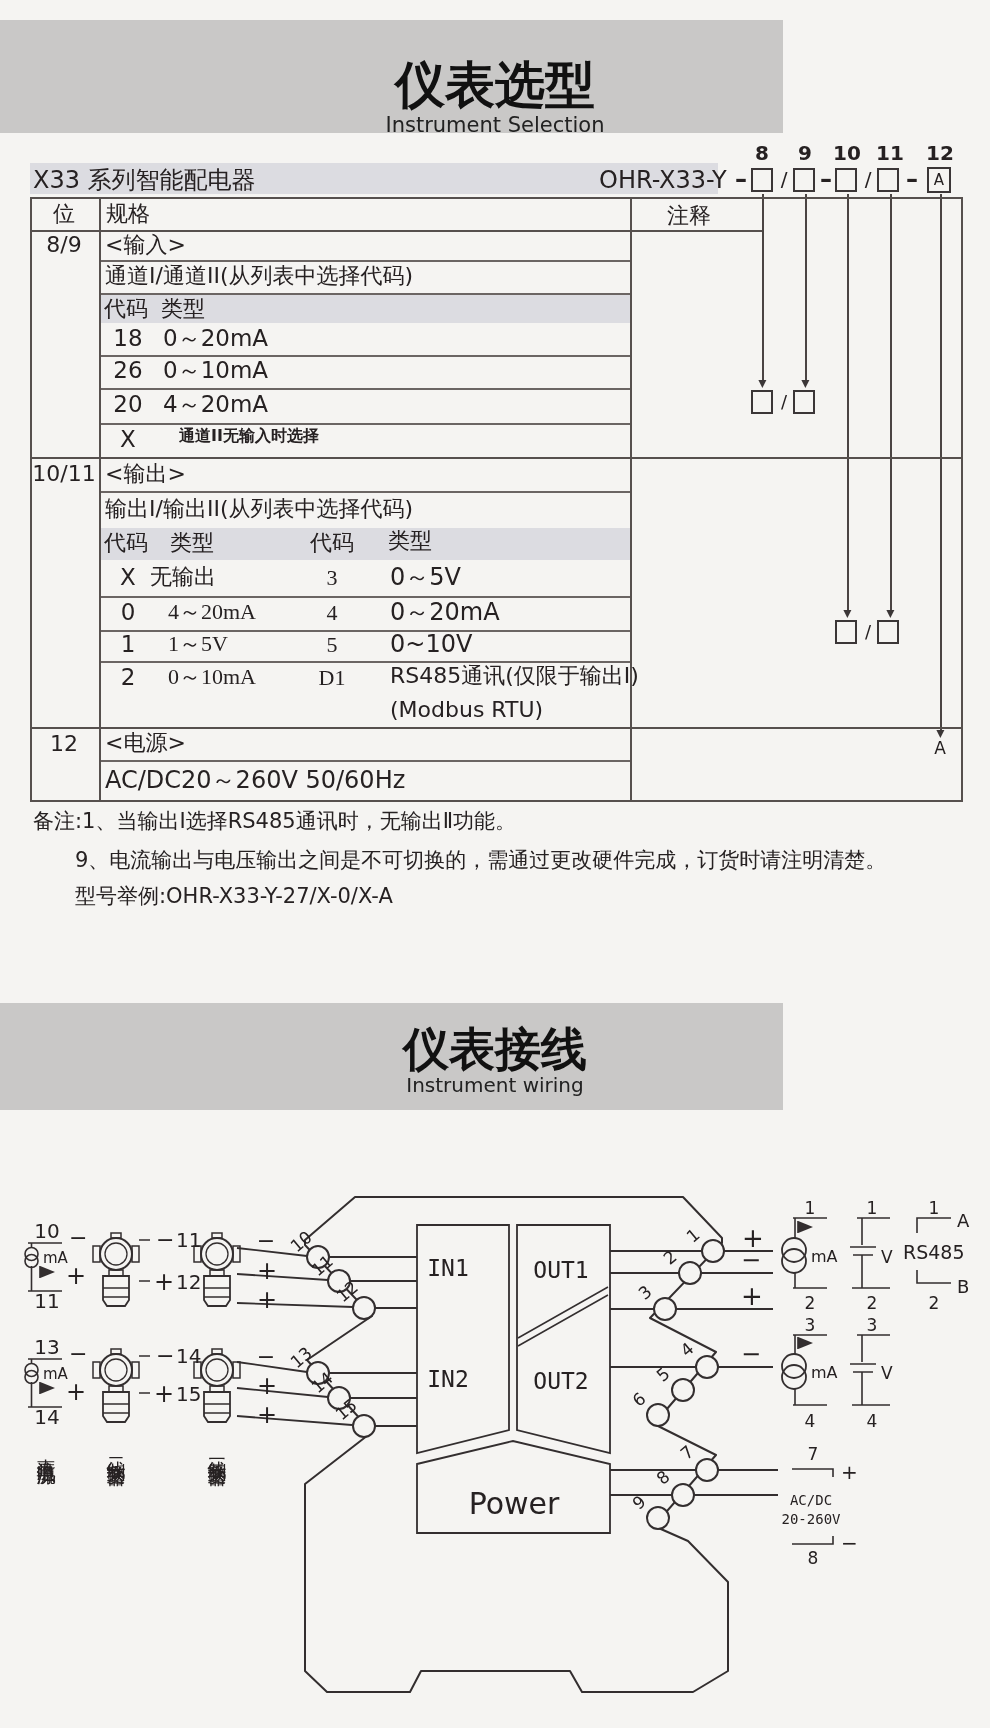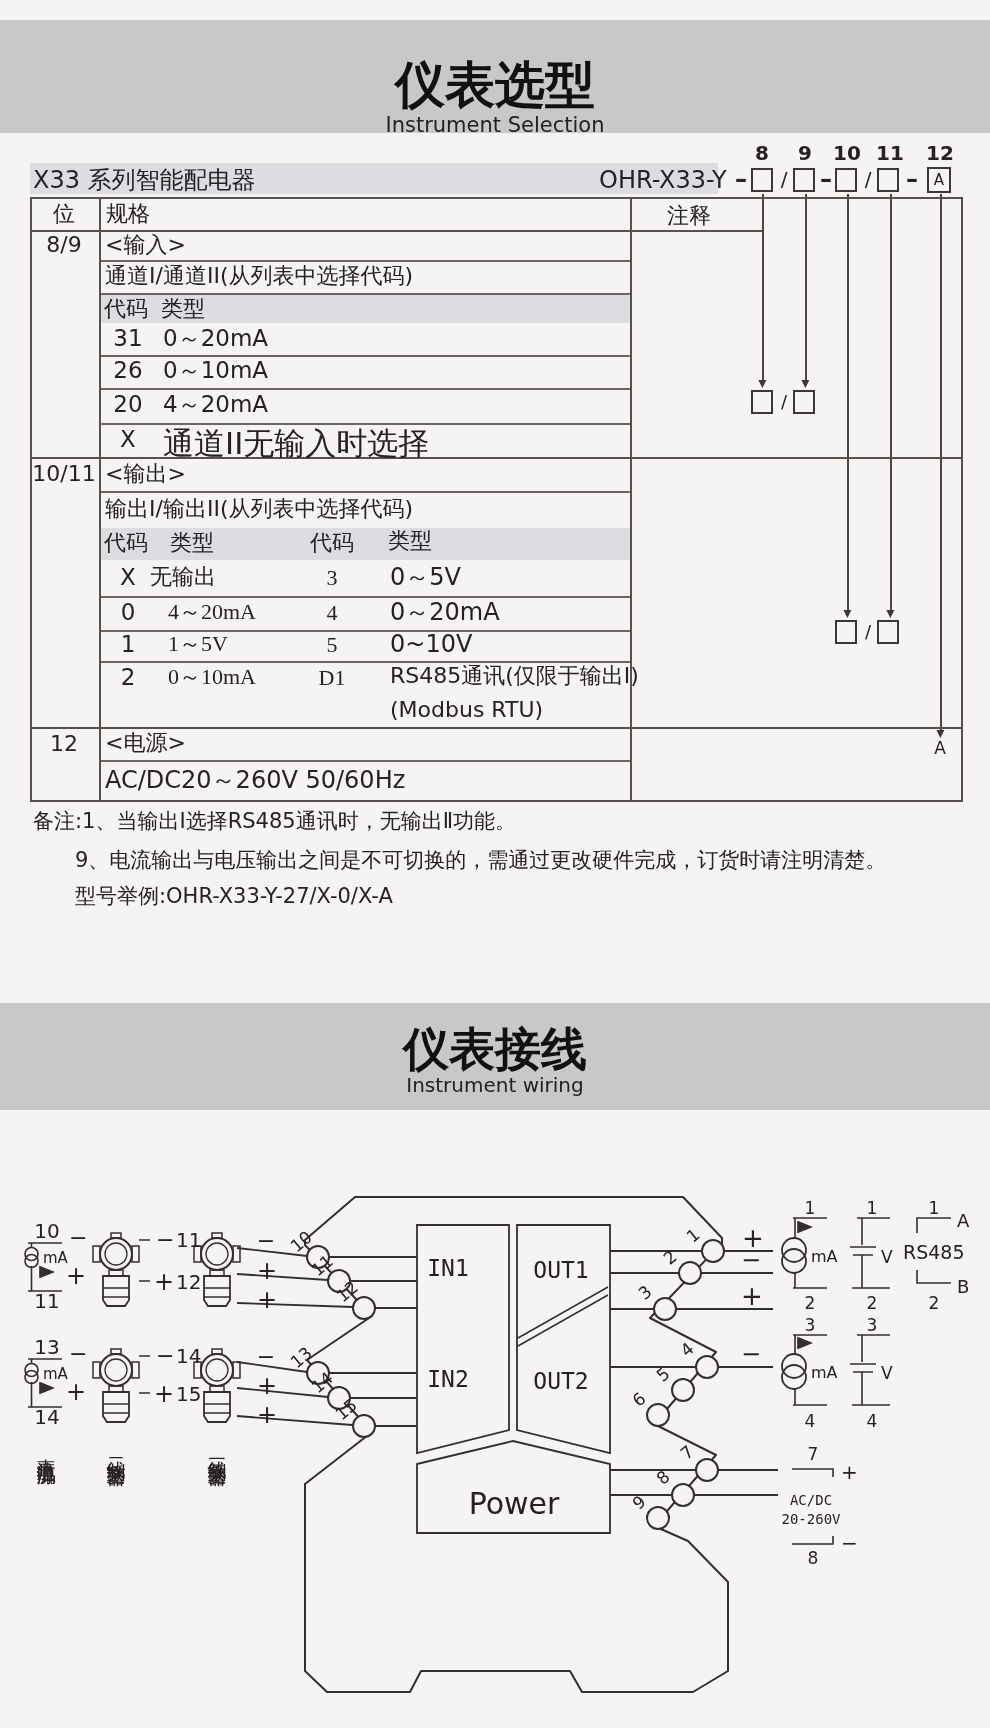--- a/index.html
+++ b/index.html
@@ -1,19 +1,19 @@
 <!DOCTYPE html>
 <html><head>
 <meta charset="utf-8">
 <style>
   html,body{margin:0;padding:0;}
   body{background:#e9e8e6;font-family:"DejaVu Sans","Liberation Sans",sans-serif;}
   .page{position:relative;width:990px;height:1728px;background:#f5f4f2;color:#262122;
         overflow:hidden;margin:0 auto;}
-  .banner{position:absolute;left:0;width:990px;background:#c9c8c7;text-align:center;}
+  .banner{position:absolute;left:0;width:783px;background:#c9c8c7;text-align:center;}
   .banner .bt{font-weight:bold;color:#111;}
   .banner .bs{color:#222;}
   .t{position:absolute;white-space:nowrap;line-height:1;}
   .tc{transform:translateX(-50%);text-align:center;}
   .hl{position:absolute;height:2px;background:#56504e;}
   .vl{position:absolute;width:2px;background:#56504e;}
   .thin{background:#6b6563;}
   .gray{position:absolute;background:#dcdce1;}
   .mbox{position:absolute;width:22px;height:24px;border:2px solid #3b3637;box-sizing:border-box;}
   .aline{position:absolute;width:1.5px;background:#4a4443;}
@@ -101,28 +101,28 @@
 
   <div class="t tc" style="left:64px;top:203px;font-size:22px;">位</div>
   <div class="t" style="left:106px;top:203px;font-size:22px;">规格</div>
   <div class="t tc" style="left:689px;top:205px;font-size:22px;">注释</div>
 
   <div class="t tc" style="left:64px;top:234px;font-size:22px;">8/9</div>
   <div class="t" style="left:105px;top:234px;font-size:22px;">&lt;输入&gt;</div>
   <div class="t" style="left:105px;top:265px;font-size:22px;">通道I/通道II(从列表中选择代码)</div>
   <div class="t" style="left:104px;top:298px;font-size:22px;">代码</div>
   <div class="t" style="left:161px;top:298px;font-size:22px;">类型</div>
-  <div class="t tc" style="left:128px;top:327px;font-size:23px;">31</div>
+  <div class="t tc" style="left:128px;top:327px;font-size:23px;">18</div>
   <div class="t" style="left:163px;top:327px;font-size:23px;">0～20mA</div>
   <div class="t tc" style="left:128px;top:359px;font-size:23px;">26</div>
   <div class="t" style="left:163px;top:359px;font-size:23px;">0～10mA</div>
   <div class="t tc" style="left:128px;top:393px;font-size:23px;">20</div>
   <div class="t" style="left:163px;top:393px;font-size:23px;">4～20mA</div>
   <div class="t tc" style="left:128px;top:428px;font-size:23px;">X</div>
-  <div class="t" style="left:163px;top:428px;font-size:31px;">通道II无输入时选择</div>
+  <div class="t" style="left:179px;top:428px;font-size:16px;font-weight:bold;">通道II无输入时选择</div>
 
   <div class="t tc" style="left:64px;top:463px;font-size:22px;">10/11</div>
   <div class="t" style="left:105px;top:463px;font-size:22px;">&lt;输出&gt;</div>
   <div class="t" style="left:105px;top:498px;font-size:22px;">输出I/输出II(从列表中选择代码)</div>
   <div class="t sf" style="left:104px;top:532px;font-size:22px;">代码</div>
   <div class="t sf" style="left:170px;top:532px;font-size:22px;">类型</div>
   <div class="t sf" style="left:310px;top:532px;font-size:22px;">代码</div>
   <div class="t" style="left:388px;top:530px;font-size:22px;">类型</div>
 
   <div class="t tc" style="left:128px;top:566px;font-size:23px;">X</div>

